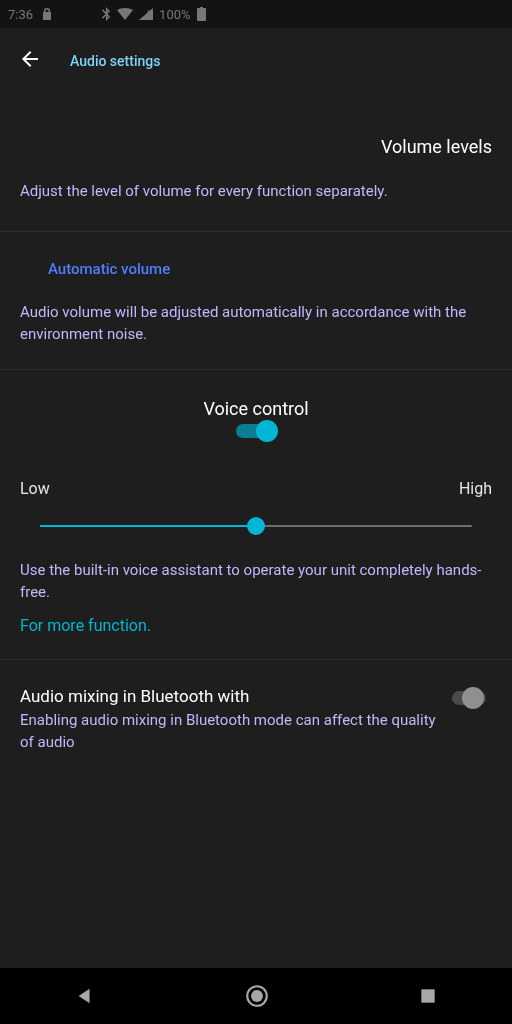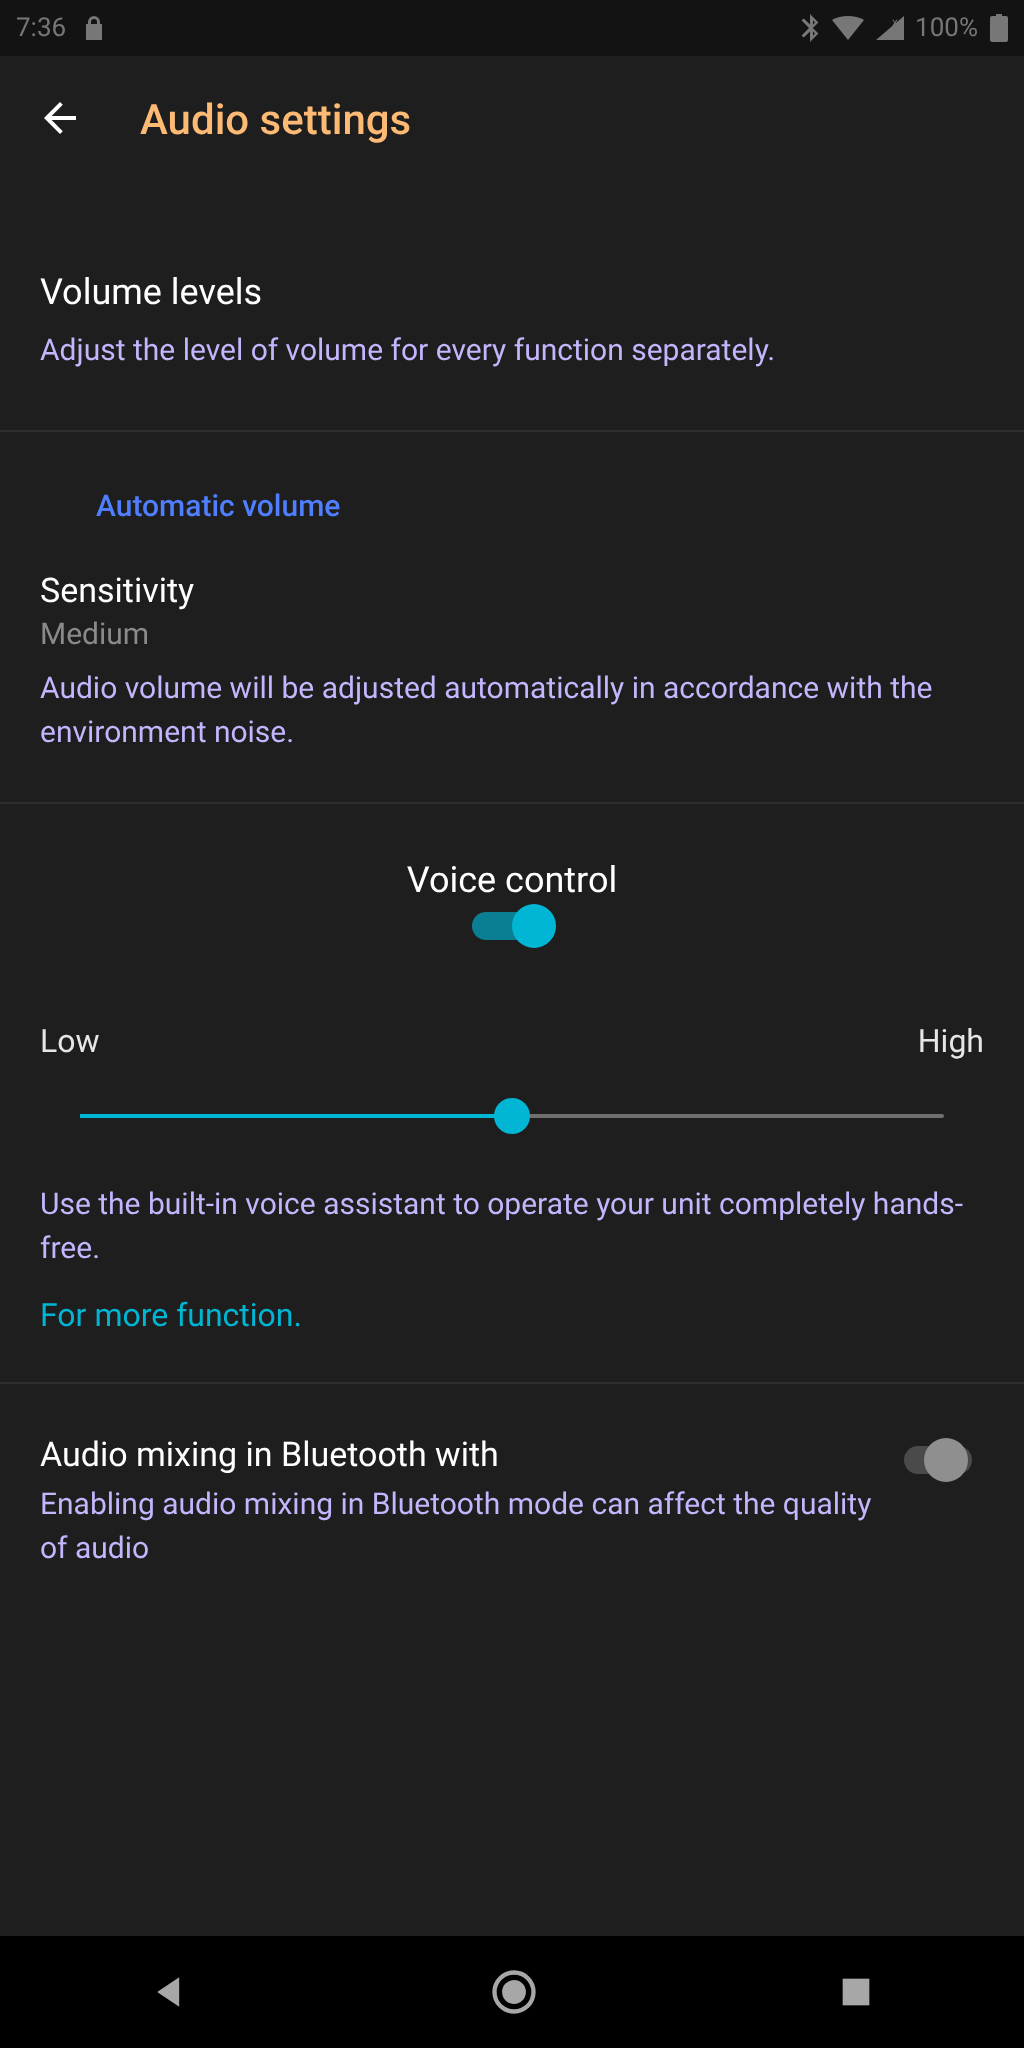--- a/index.html
+++ b/index.html
@@ -1,33 +1,33 @@
 <!DOCTYPE html>
 <html><head>
 <meta charset="utf-8">
 <style>
   * { margin: 0; padding: 0; box-sizing: border-box; }
   html, body { width: 512px; height: 1024px; background: #000; font-family: Roboto, "Helvetica Neue", Arial, sans-serif; overflow: hidden; }
   .screen { width: 512px; height: 1024px; background: #1e1e1e; position: relative; display: flex; flex-direction: column; }
 
   
-  .status-bar { height: 28px; background: rgba(0,0,0,0.35); display: flex; align-items: center; justify-content: space-between; padding: 0 8px; font-size: 13px; color: #777; position: relative; }
+  .status-bar { height: 28px; background: rgba(0,0,0,0.35); display: flex; align-items: center; padding: 0 8px; font-size: 13px; color: #777; position: relative; gap: 48px; }
   .status-left { display: flex; align-items: center; gap: 8px; }
   .status-right { display: flex; align-items: center; gap: 6px; }
   .status-right svg { display: block; }
 
   
   .app-bar { height: 66px; display: flex; align-items: center; padding: 0 18px; gap: 28px; }
-  .app-bar .title { color: #fdba74; font-size: 21px; font-weight: 500; }
+  .app-bar .title { color: #7dd3fc; font-size: 14px; font-weight: 500; }
 
   
   .content { flex: 1; overflow: hidden; }
 
   .vol-levels { padding: 42px 20px 28px 20px; border-bottom: 1px solid #2d2d2d; }
-  .vol-levels h2 { color: #fff; font-size: 18px; font-weight: 400; margin-bottom: 8px; }
+  .vol-levels h2 { color: #fff; font-size: 18px; font-weight: 400; margin-bottom: 24px; text-align: right; }
   .muted { color: #c4b5fd; font-size: 15px; line-height: 1.45; }
 
   .subhead { color: #4f7fff; font-size: 15px; font-weight: 500; }
 
   .auto-vol { padding: 28px 20px 24px 20px; border-bottom: 1px solid #2d2d2d; }
   .auto-vol .subhead { margin-bottom: 24px; margin-left: 28px; }
   .setting-title { color: #fff; font-size: 17px; font-weight: 400; }
   .setting-value { color: #8a8a8a; font-size: 15px; margin-top: 2px; }
   .auto-vol .desc { margin-top: 8px; }
 
@@ -105,24 +105,20 @@
 
   <div class="content">
 
     <div class="vol-levels">
       <h2>Volume levels</h2>
       <p class="muted">Adjust the level of volume for every function separately.</p>
     </div>
 
     <div class="auto-vol">
       <div class="subhead">Automatic volume</div>
-      <div>
-        <div class="setting-title">Sensitivity</div>
-        <div class="setting-value">Medium</div>
-      </div>
       <p class="muted desc">Audio volume will be adjusted automatically in accordance with the environment noise.</p>
     </div>
 
     <div class="voice-ctrl">
 
       <div class="row voice-row">
         <span class="setting-title">Voice control</span>
         <div class="switch on">
           <div class="track"></div>
             <div class="thumb"></div>

